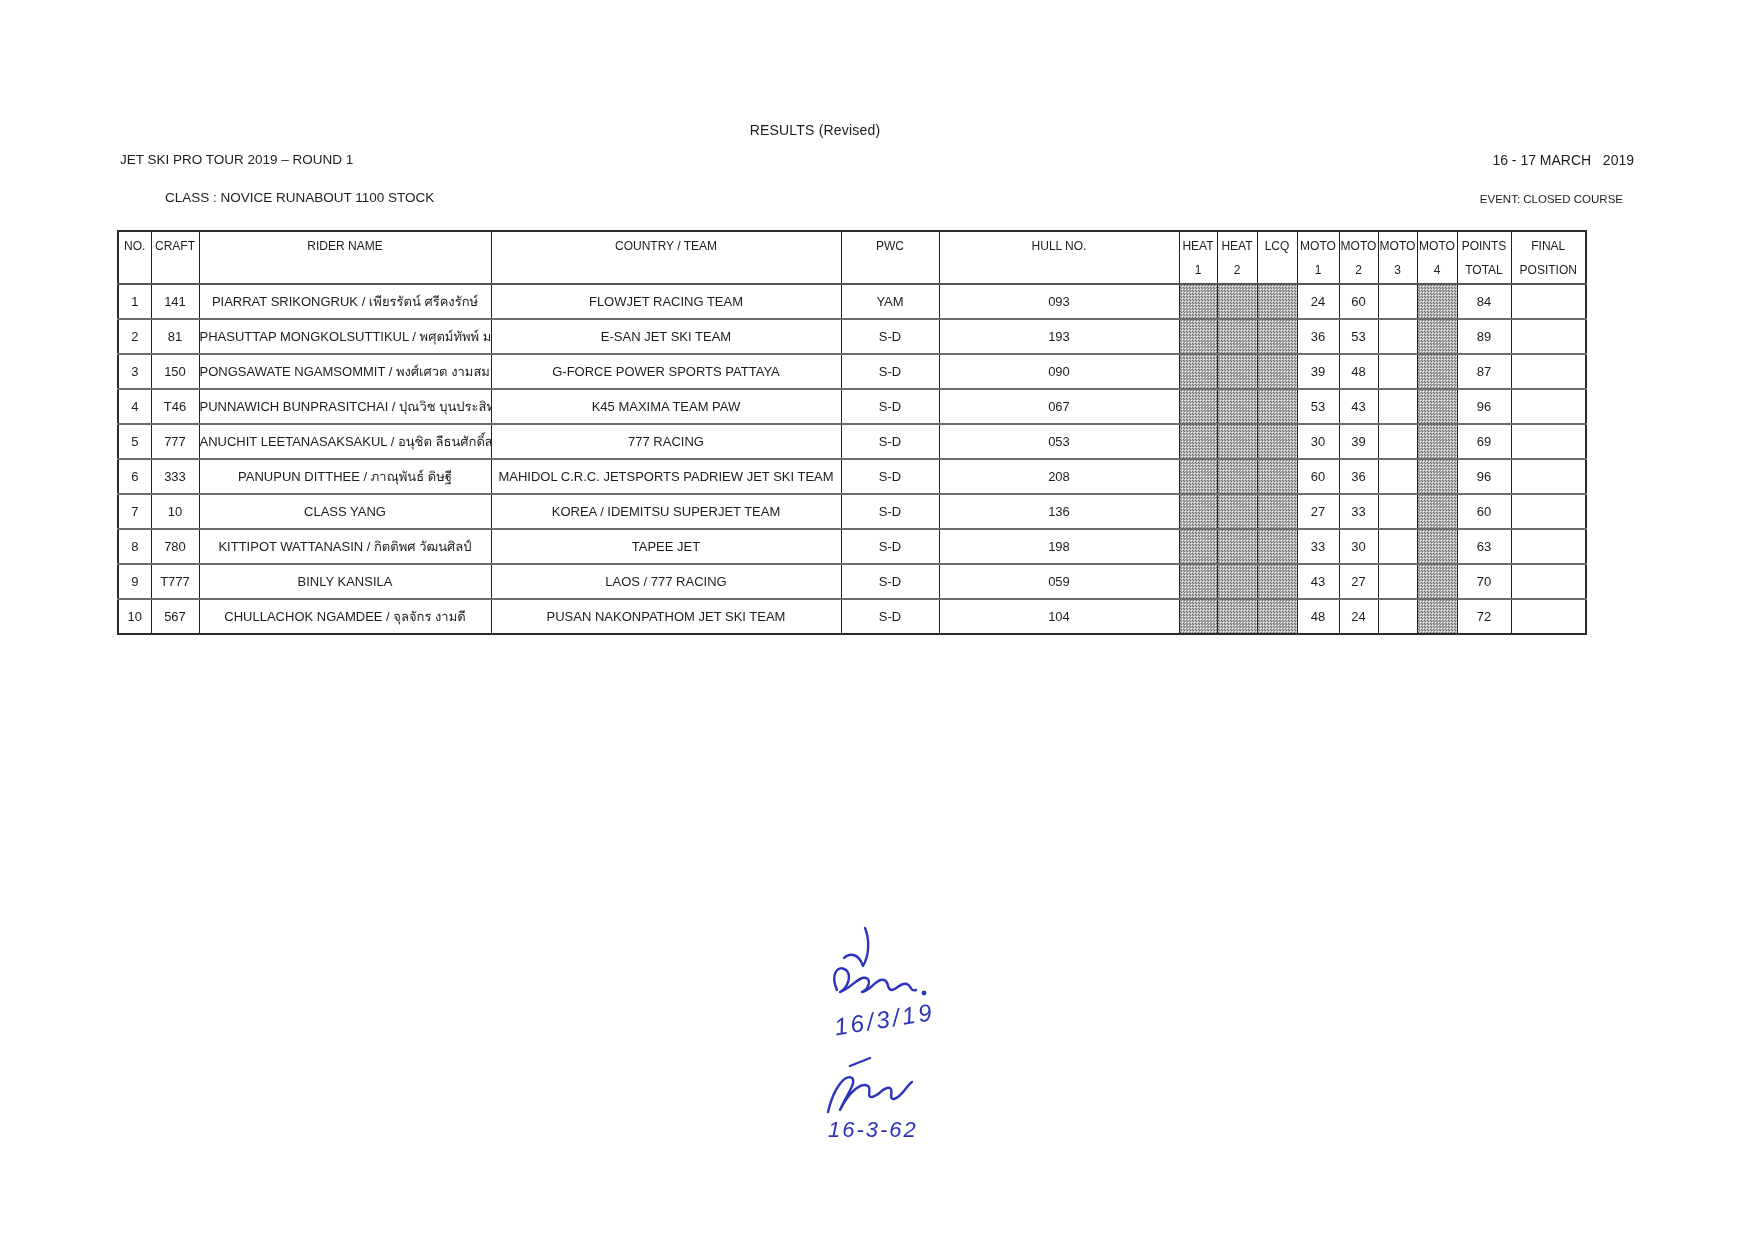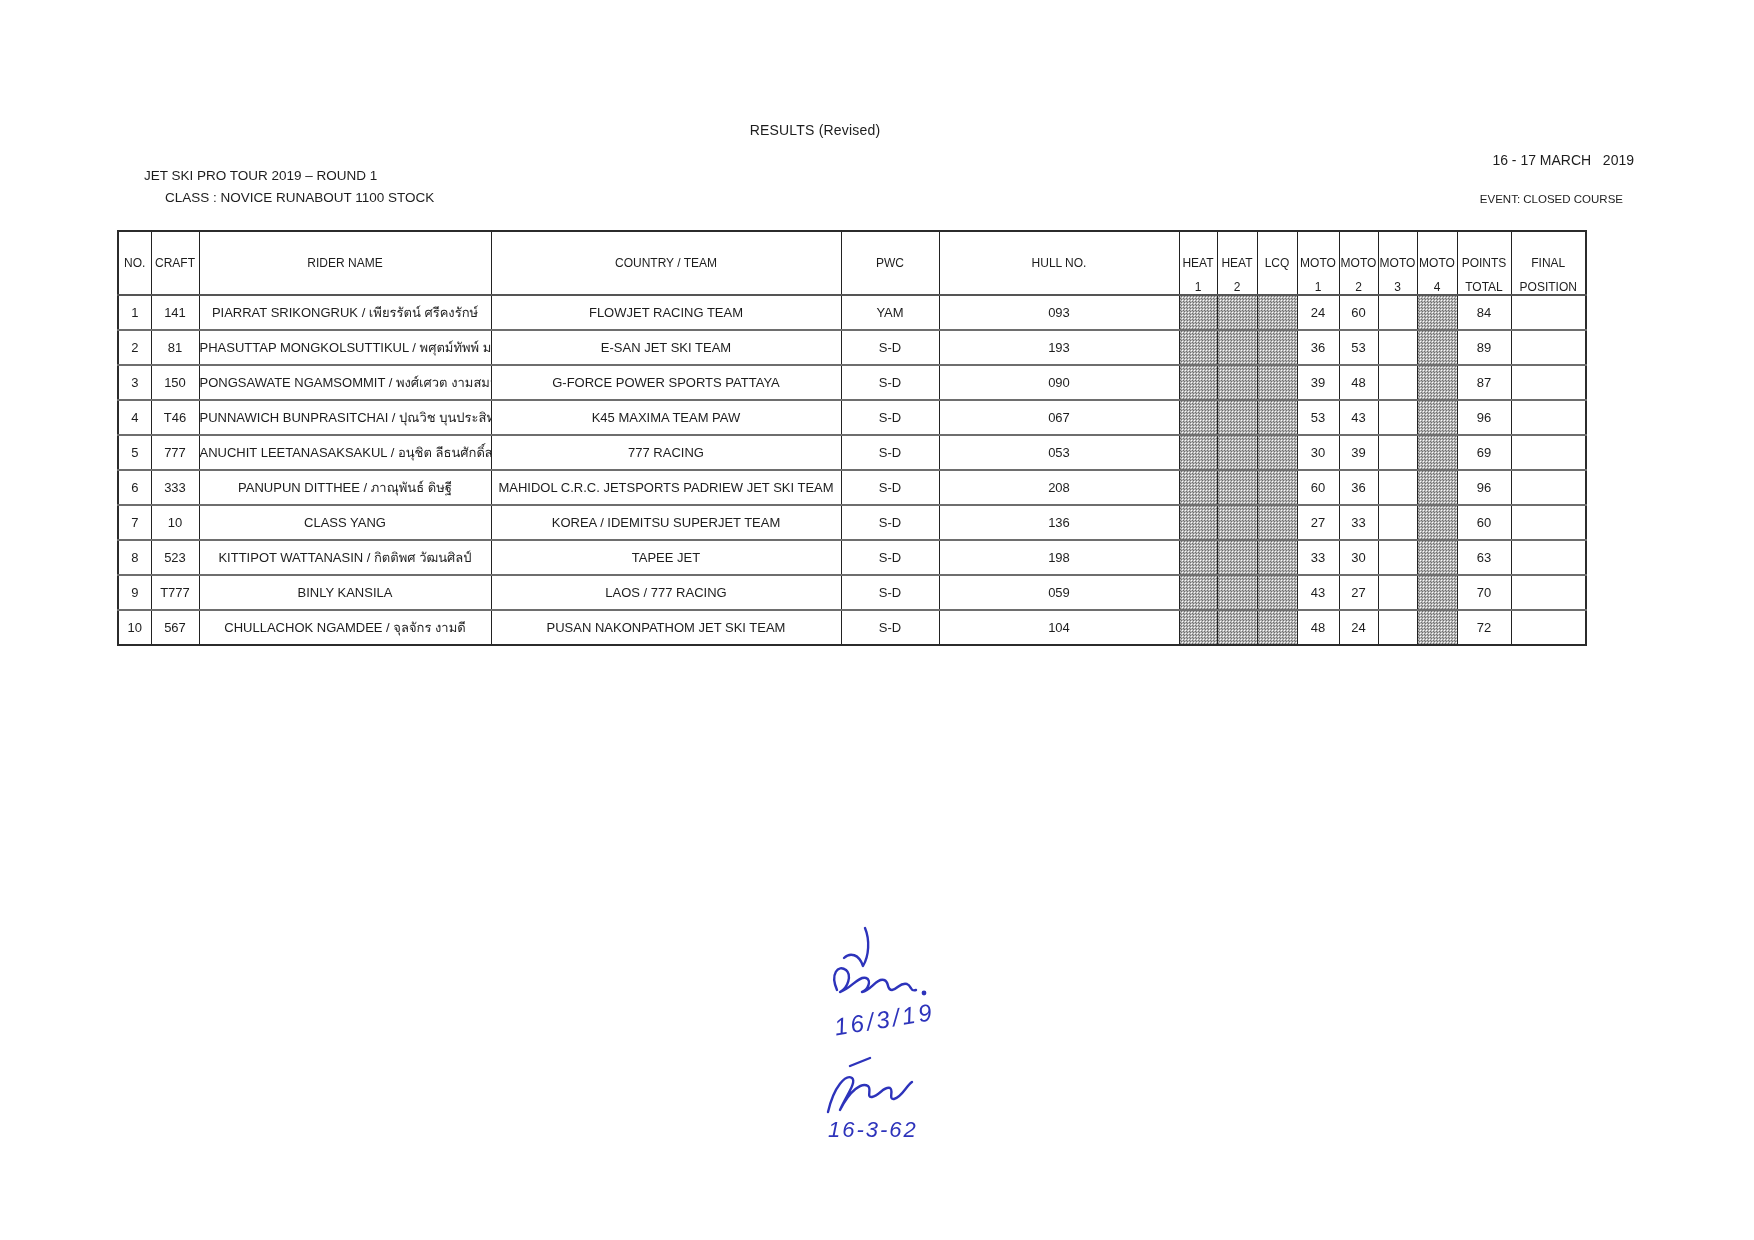--- a/index.html
+++ b/index.html
@@ -7,40 +7,40 @@
     width:1754px;height:1240px;position:relative;overflow:hidden;
     font-family:"Liberation Sans","DejaVu Sans",sans-serif;
     color:#1d1d1d;-webkit-font-smoothing:antialiased;
   }
   .abs{position:absolute;}
   .doc-title{
     left:0;top:122;width:1630px;top:122px;text-align:center;
     font-size:14px;letter-spacing:.2px;
     text-underline-offset:3px;
   }
-  .tour-line{left:120px;top:168px;font-size:13.5px;white-space:pre;margin-left:24px;}
+  .tour-line{left:120px;top:152px;font-size:13.5px;white-space:pre;}
   .date-line{top:152px;right:120px;font-size:14px;white-space:pre;}
   .class-line{left:120px;top:190px;font-size:13.5px;white-space:pre;margin-left:45px;}
   .event-line{top:193px;right:131px;font-size:11.5px;white-space:pre;}
 
   table.results{
     position:absolute;left:117px;top:230px;width:1468px;
     border-collapse:collapse;table-layout:fixed;
     border:2px solid #2b2b2b;
   }
   table.results th, table.results td{
     box-sizing:border-box;
     border-left:1px solid #222222;
     padding:0;
     white-space:nowrap;overflow:hidden;
     text-align:center;vertical-align:middle;
     font-weight:normal;
   }
   table.results th{
-    height:53px;vertical-align:top;padding-top:24px;
+    height:53px;vertical-align:top;padding-top:7px;
     font-size:12px;
     border-bottom:2px solid #555555;
   }
   table.results th .h2{margin-top:10px;min-height:14px;}
   table.results td{
     height:35px;font-size:13px;
     border-top:2px solid #6e6e6e;
   }
   table.results tbody tr:first-child td{border-top:none;}
   td.col-rider{text-align:left;padding-left:4px;padding-right:2px;font-size:13px;margin-top:28px;}
@@ -266,21 +266,21 @@
         <td class="col-lcq shaded"></td>
         <td class="col-moto1">27</td>
         <td class="col-moto2">33</td>
         <td class="col-moto3"></td>
         <td class="col-moto4 shaded"></td>
         <td class="col-total">60</td>
         <td class="col-final"></td>
       </tr>
       <tr>
         <td class="col-no">8</td>
-        <td class="col-craft">523</td>
+        <td class="col-craft">780</td>
         <td class="col-rider">KITTIPOT WATTANASIN / กิตติพศ วัฒนศิลป์</td>
         <td class="col-country">TAPEE JET</td>
         <td class="col-pwc">S-D</td>
         <td class="col-hull">198</td>
         <td class="col-heat1 shaded"></td>
         <td class="col-heat2 shaded"></td>
         <td class="col-lcq shaded"></td>
         <td class="col-moto1">33</td>
         <td class="col-moto2">30</td>
         <td class="col-moto3"></td>

